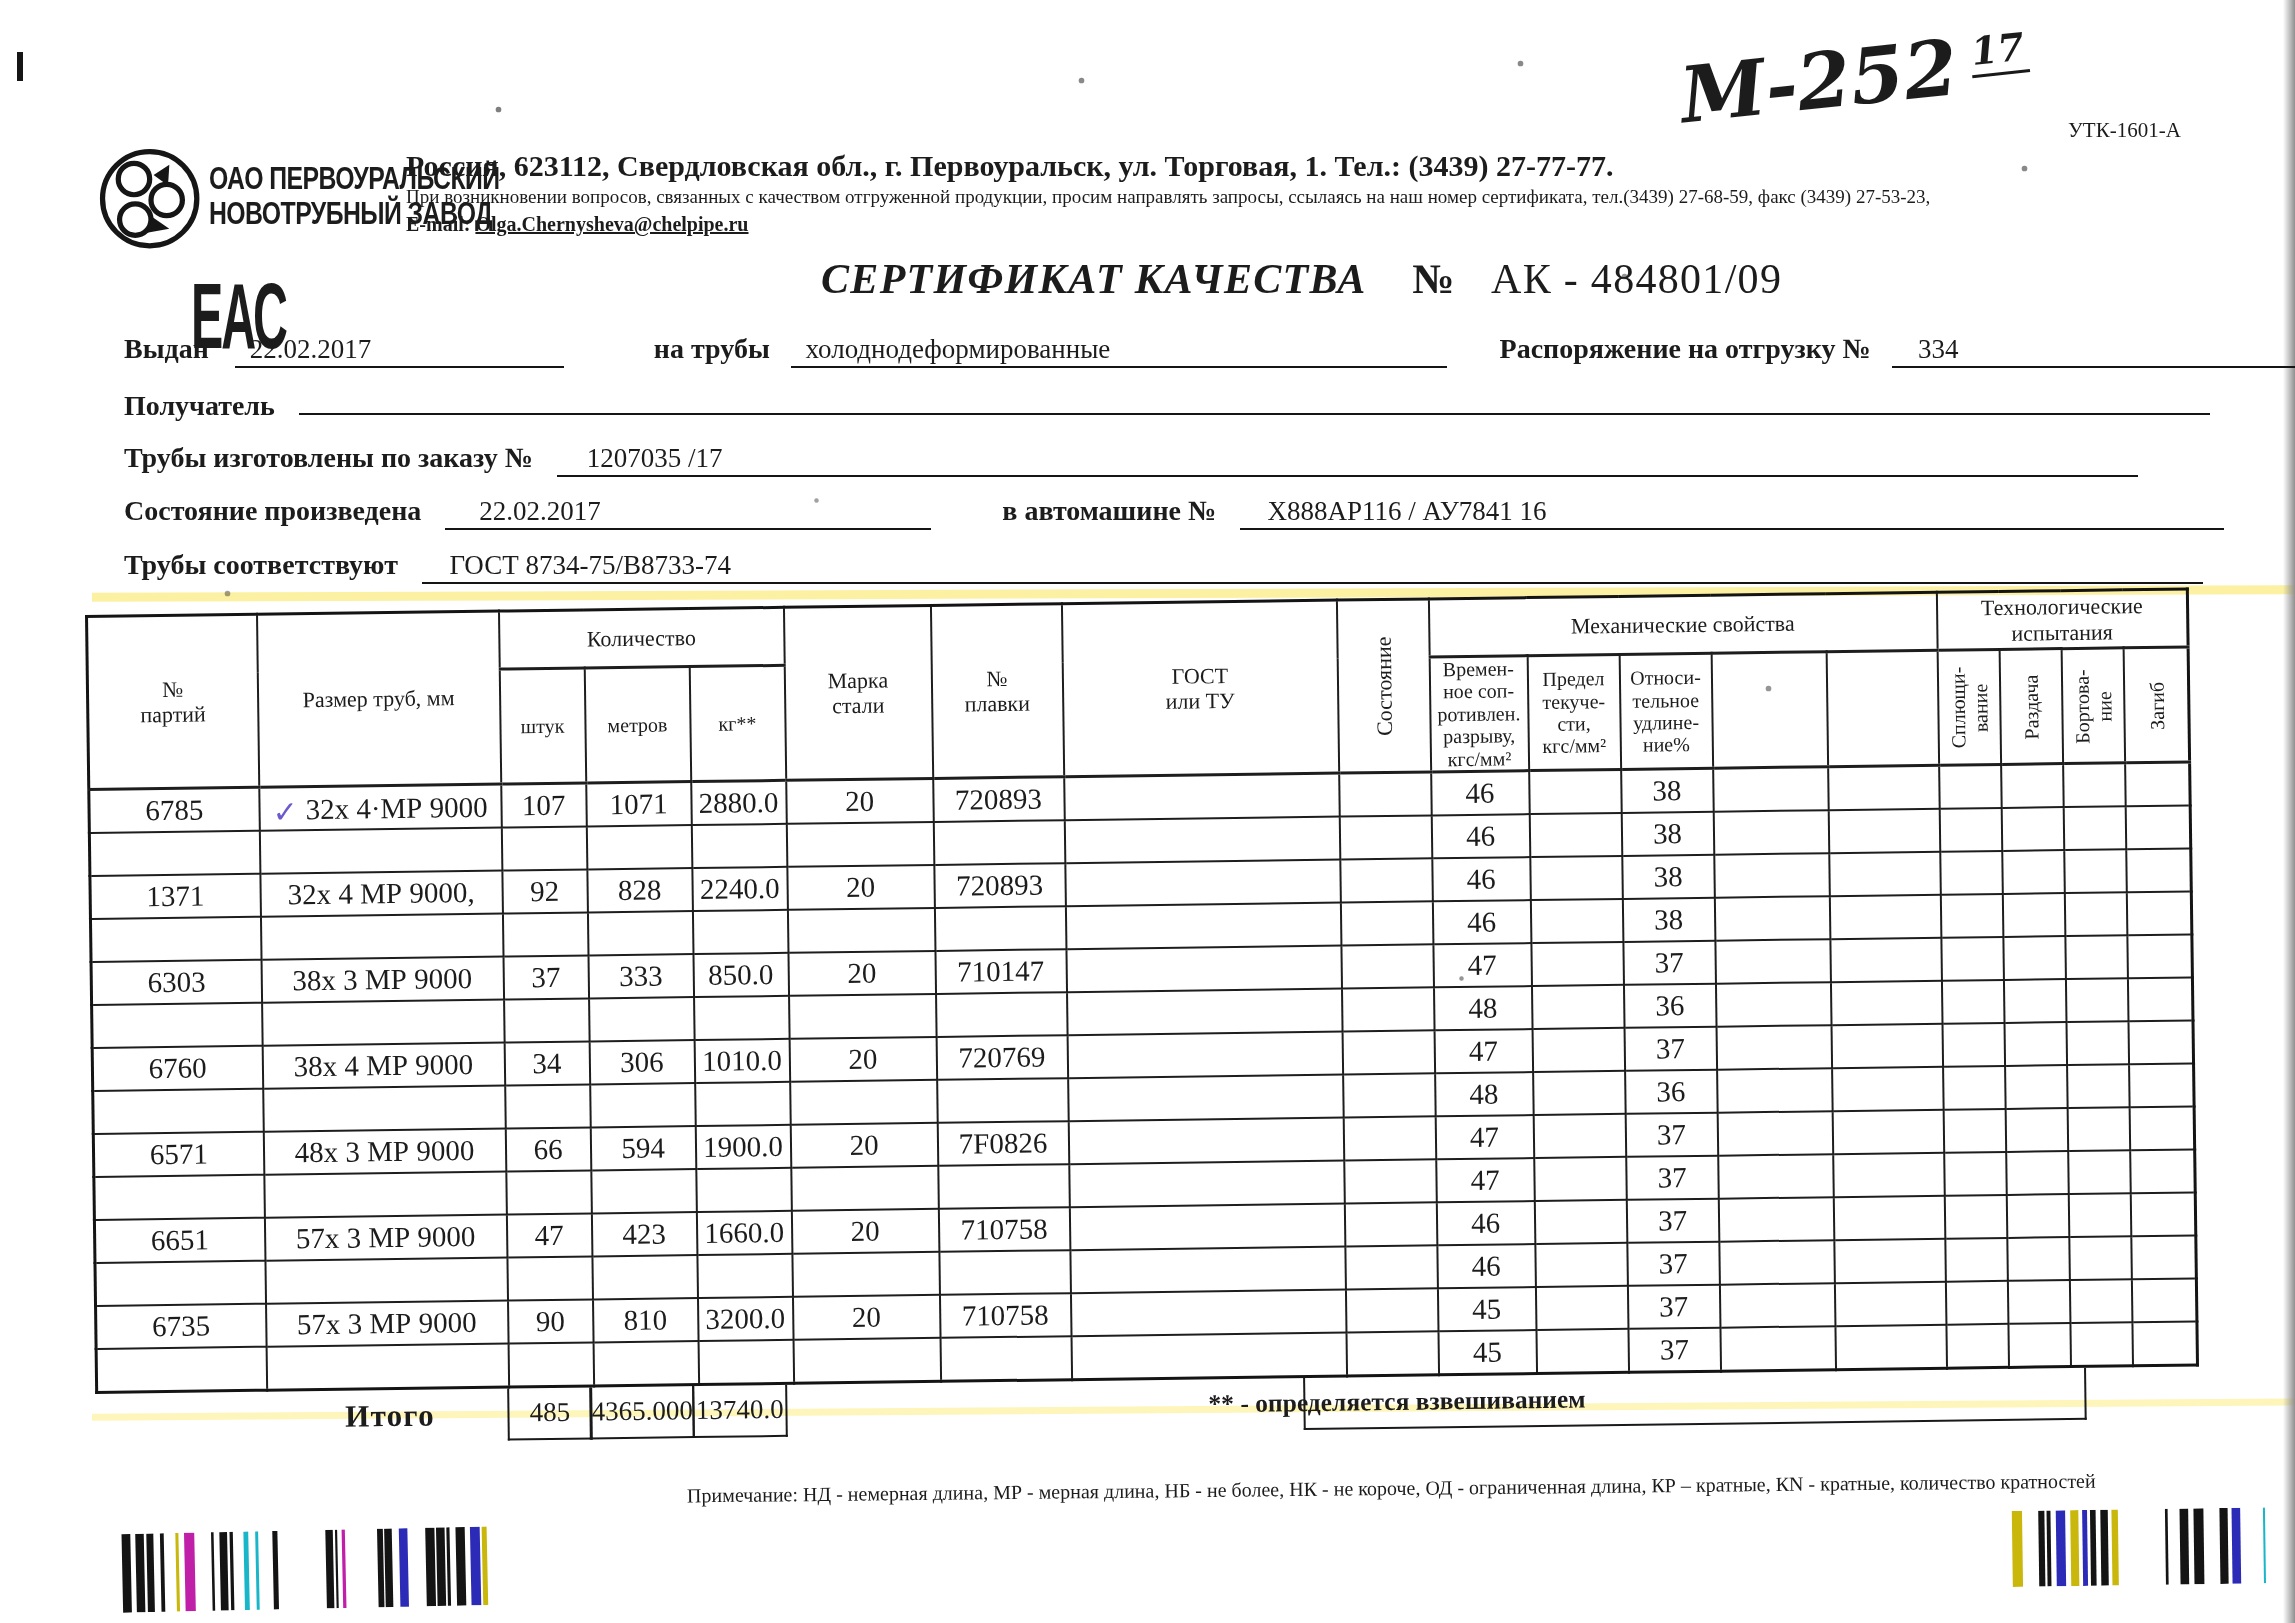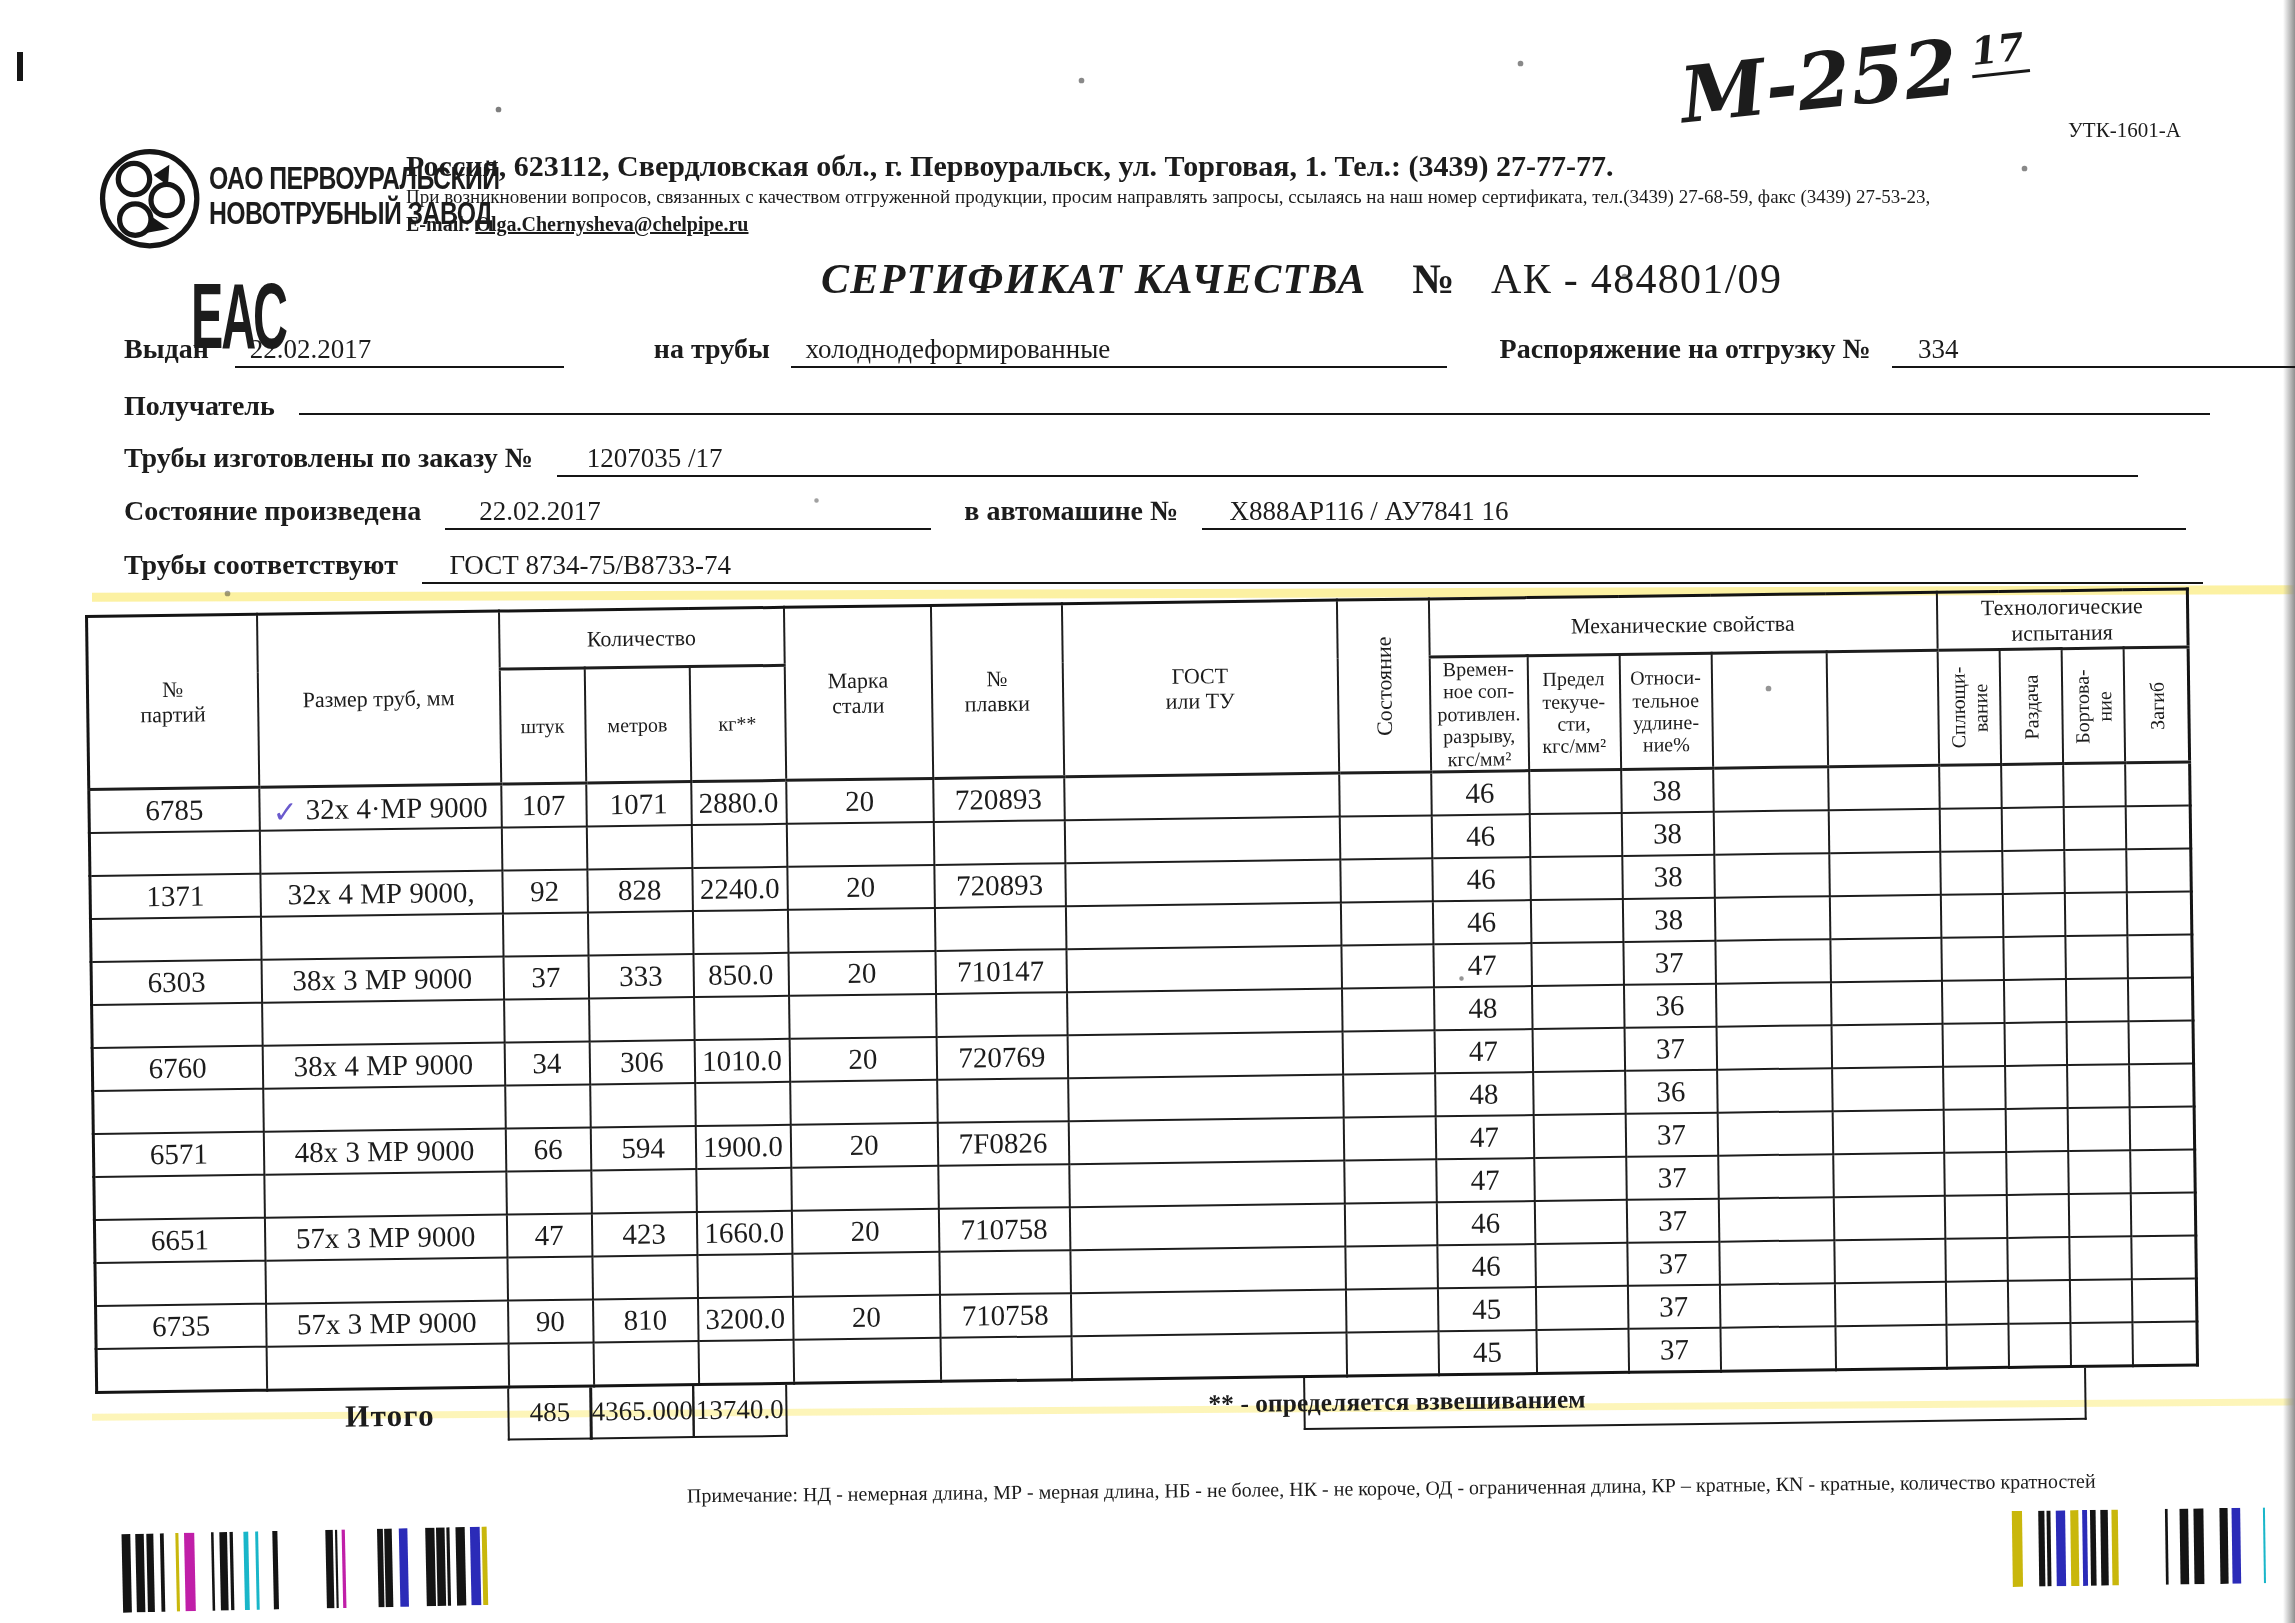--- a/index.html
+++ b/index.html
@@ -134,21 +134,21 @@
 </div>
 
 <div class="abs frow" style="left:124px;top:442px;">
   <span class="lbl">Трубы изготовлены по заказу №</span>
   <span class="uline" style="width:1551px;margin-left:17px;padding-left:30px;">1207035  /17</span>
 </div>
 
 <div class="abs frow" style="left:124px;top:495px;">
   <span class="lbl">Состояние произведена</span>
   <span class="uline" style="width:452px;margin-left:17px;padding-left:34px;">22.02.2017</span>
-  <span class="lbl" style="margin-left:26px;">в автомашине №</span>
+  <span class="lbl" style="margin-left:64px;">в автомашине №</span>
   <span class="uline" style="width:956px;margin-left:17px;padding-left:27.5px;">Х888АР116 / АУ7841 16</span>
 </div>
 
 <div class="abs frow" style="left:124px;top:549px;">
   <span class="lbl">Трубы соответствуют</span>
   <span class="uline" style="width:1754px;margin-left:17px;padding-left:27.5px;">ГОСТ 8734-75/В8733-74</span>
 </div>
 
 <div class="abs tbl-wrap">
   <table class="cert">

